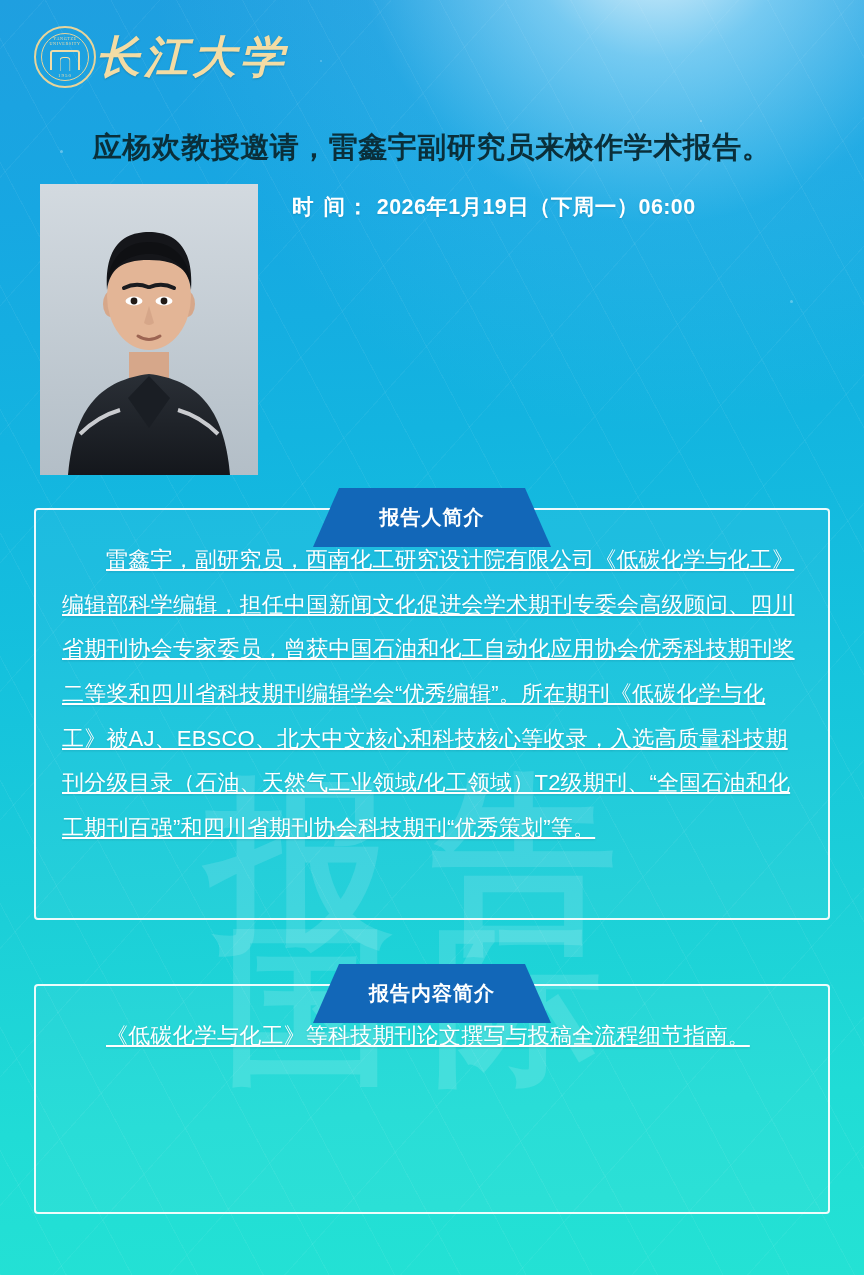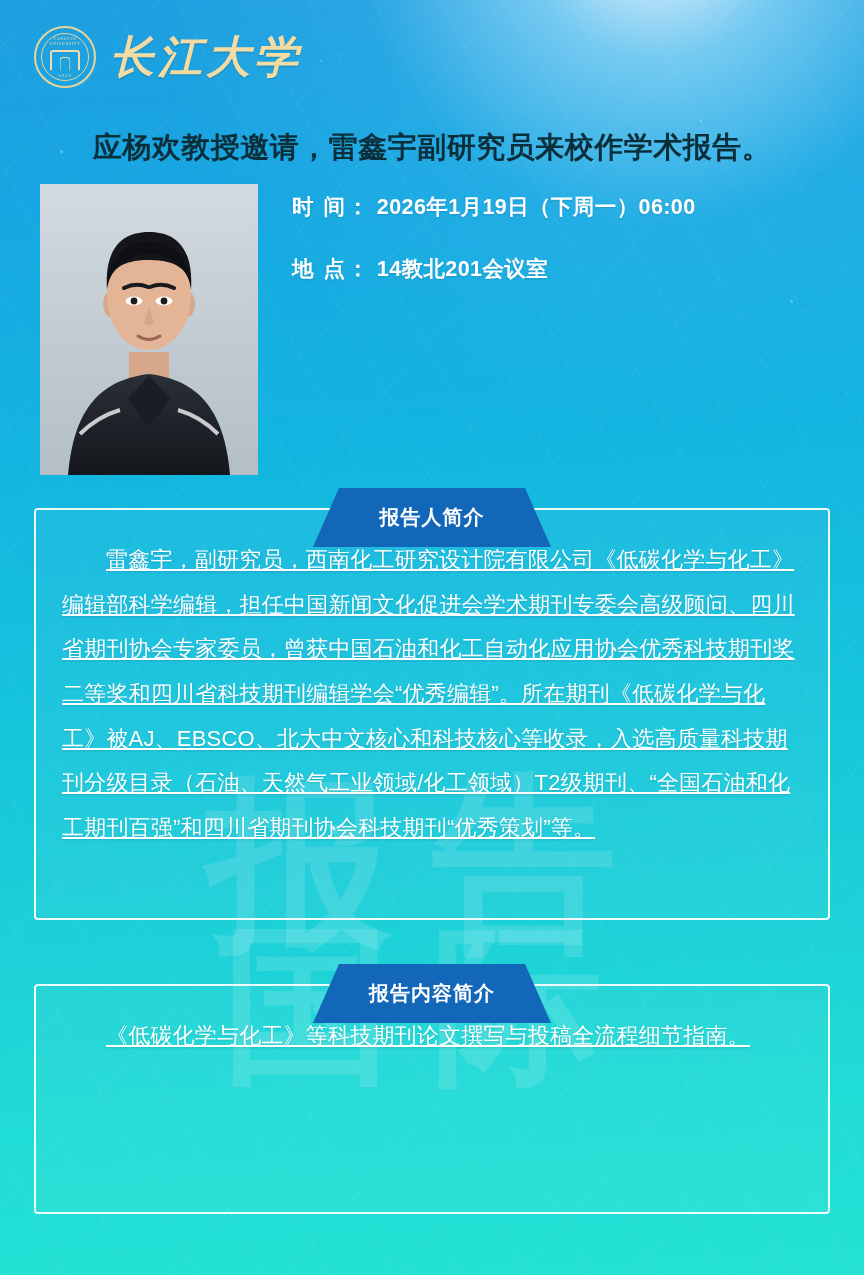--- a/index.html
+++ b/index.html
@@ -65,21 +65,20 @@
     pointer-events: none;
   }
 
   
   .logo-row {
     position: absolute;
     top: 26px;
     left: 34px;
     display: flex;
     align-items: center;
-    gap: 14px;
   }
   .crest {
     width: 62px;
     height: 62px;
     border-radius: 50%;
     border: 2px solid #e8d49a;
     box-sizing: border-box;
     display: flex;
     align-items: center;
     justify-content: center;
@@ -321,24 +320,20 @@
 
       <path d="M98 152 q11 7 22 0" stroke="#9c6452" stroke-width="3" fill="none" stroke-linecap="round"></path>
     </svg>
   </div>
 
   <div class="info">
     <div class="info-line">
       <span class="lbl">时 间：</span>
       <span>2026年1月19日（下周一）06:00</span>
     </div>
-    <div class="info-line">
-      <span class="lbl">地 点：</span>
-      <span>14教北201会议室</span>
-    </div>
   </div>
 
   <div class="banner" id="banner-speaker">报告人简介</div>
   <div class="panel" id="panel-speaker">
     <div class="panel-text">雷鑫宇，副研究员，西南化工研究设计院有限公司《低碳化学与化工》编辑部科学编辑，担任中国新闻文化促进会学术期刊专委会高级顾问、四川省期刊协会专家委员，曾获中国石油和化工自动化应用协会优秀科技期刊奖二等奖和四川省科技期刊编辑学会“优秀编辑”。所在期刊《低碳化学与化工》被AJ、EBSCO、北大中文核心和科技核心等收录，入选高质量科技期刊分级目录（石油、天然气工业领域/化工领域）T2级期刊、“全国石油和化工期刊百强”和四川省期刊协会科技期刊“优秀策划”等。</div>
   </div>
 
   <div class="banner" id="banner-content">报告内容简介</div>
   <div class="panel" id="panel-content">
     <div class="panel-text">《低碳化学与化工》等科技期刊论文撰写与投稿全流程细节指南。</div>

